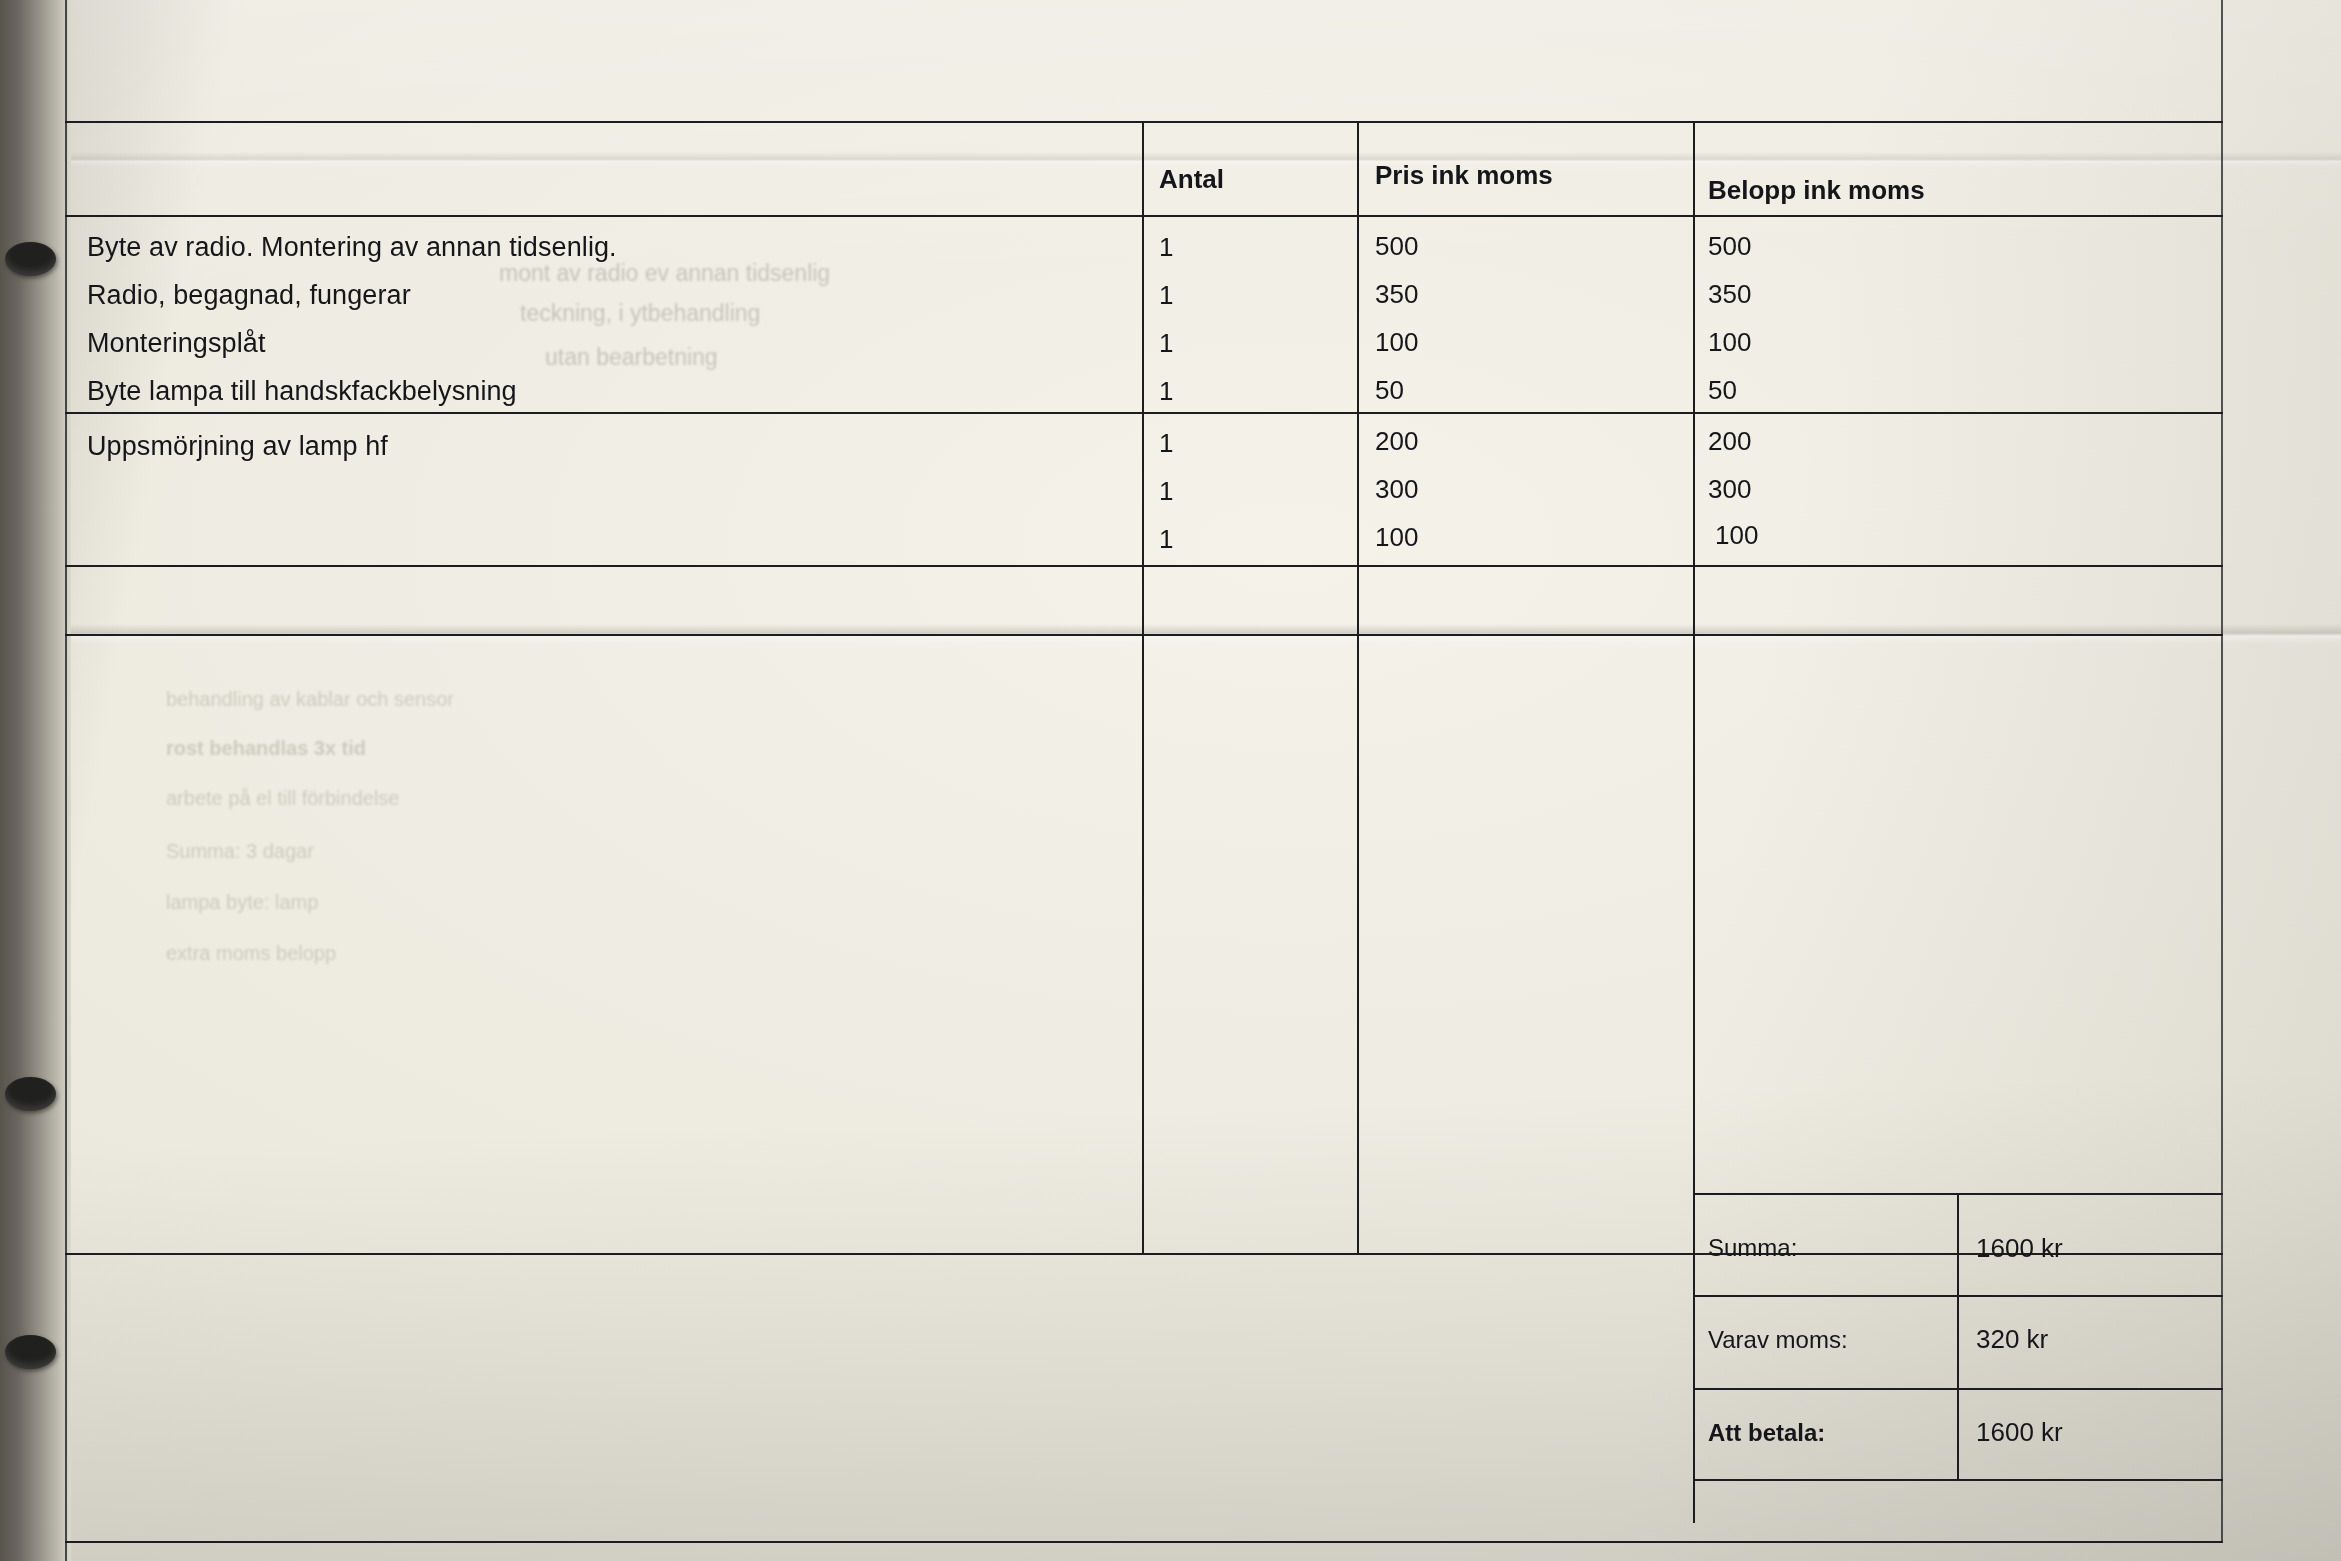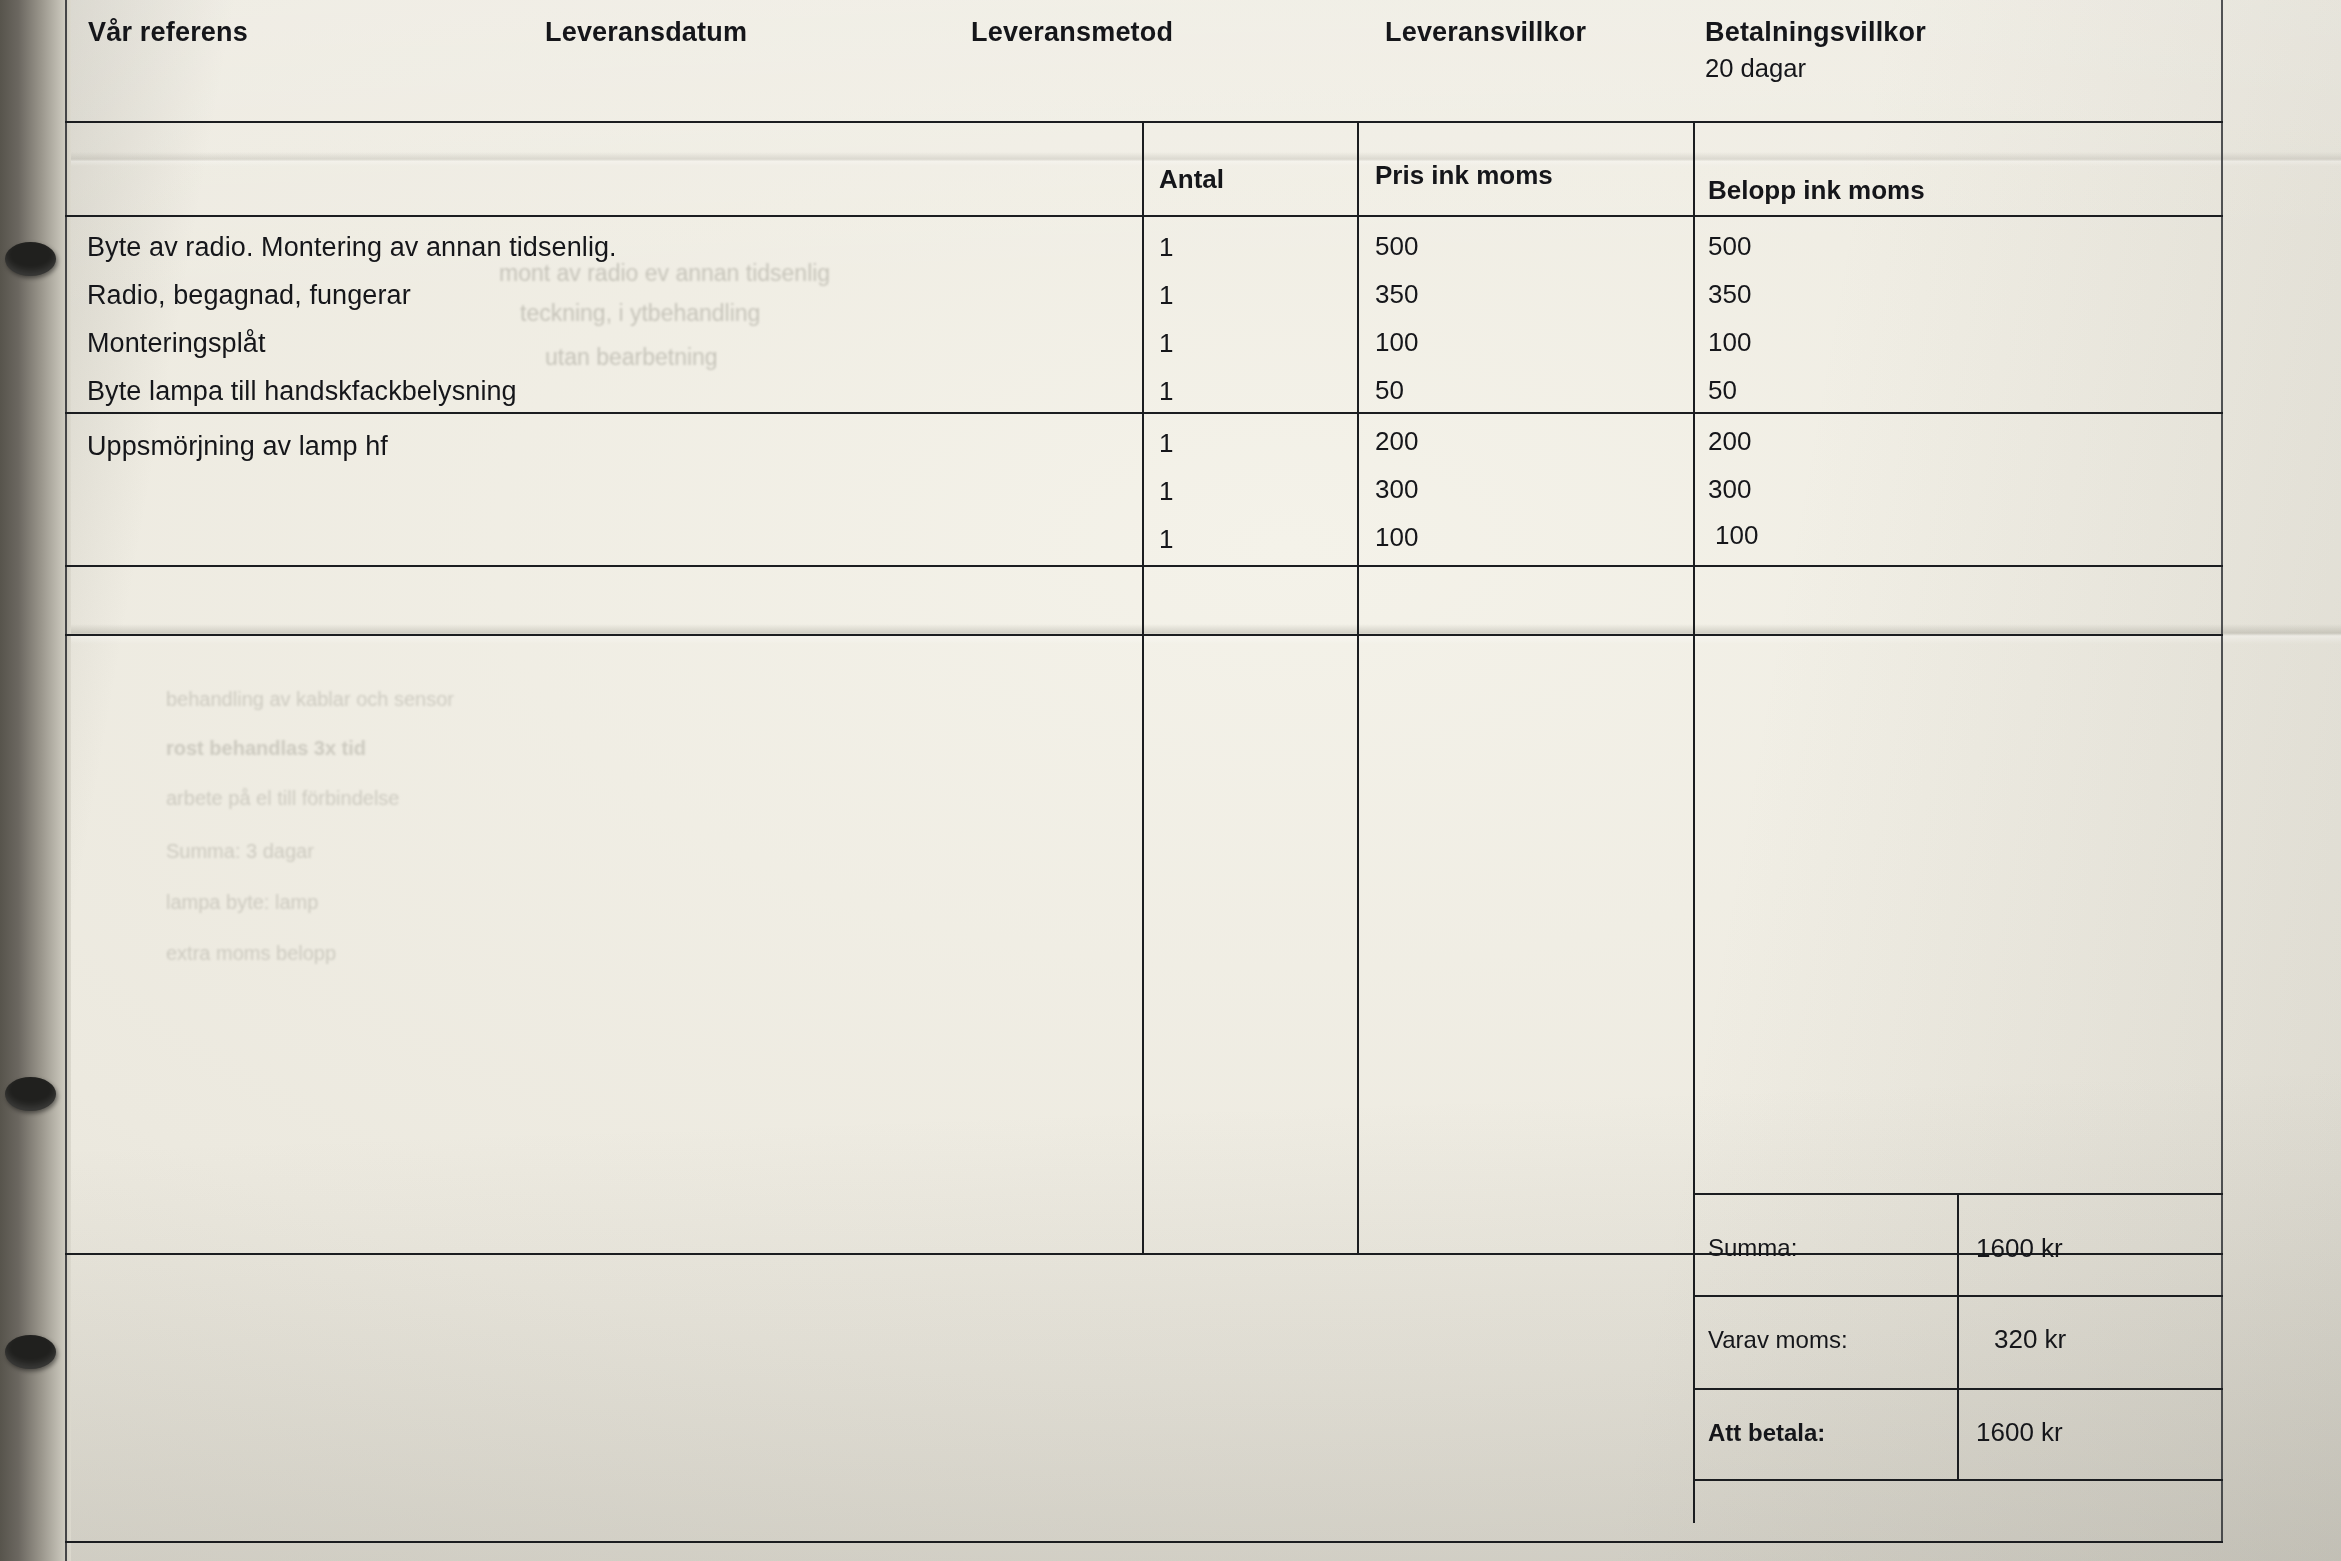--- a/index.html
+++ b/index.html
@@ -176,28 +176,20 @@
   <div class="binder-strip"></div>
   <div class="hole h1"></div>
   <div class="hole h2"></div>
   <div class="hole h3"></div>
 
   <div class="form">
 
     <div class="sheet-edge-left"></div>
     <div class="sheet-edge-right"></div>
 
-    <div class="hdr-row">
-      <div class="hdr-cell" style="left:23px;  top:17px;">Vår referens</div>
-      <div class="hdr-cell" style="left:480px; top:17px;">Leveransdatum</div>
-      <div class="hdr-cell" style="left:906px;top:17px;">Leveransmetod</div>
-      <div class="hdr-cell" style="left:1320px;top:17px;">Leveransvillkor</div>
-      <div class="hdr-cell" style="left:1640px;top:17px;">Betalningsvillkor</div>
-      <div class="hdr-sub" style="left:1640px;top:54px;">20 dagar</div>
-    </div>
 
     <div class="rule hrule" style="left:0px;    top:121px;  width:2158px;"></div>
     <div class="rule hrule" style="left:0px;    top:215px;  width:2158px;"></div>
     <div class="rule hrule" style="left:0px;    top:412px;  width:2158px;"></div>
     <div class="rule hrule" style="left:0px;    top:565px;  width:2158px;"></div>
     <div class="rule hrule" style="left:0px;    top:634px;  width:2158px;"></div>
     <div class="rule hrule" style="left:0px;    top:1253px; width:2158px;"></div>
 
     <div class="rule vrule" style="left:1077px; top:121px; height:1132px;"></div>
     <div class="rule vrule" style="left:1292px; top:121px; height:1132px;"></div>
@@ -253,21 +245,21 @@
     <div class="rule hrule" style="left:1628px; top:1193px; width:530px;"></div>
     <div class="rule hrule" style="left:1628px; top:1295px; width:530px;"></div>
     <div class="rule hrule" style="left:1628px; top:1388px; width:530px;"></div>
     <div class="rule hrule" style="left:1628px; top:1479px; width:530px;"></div>
     <div class="rule vrule" style="left:1892px; top:1193px; height:287px;"></div>
 
     <div class="tot-label" style="left:1643px; top:1234px;">Summa:</div>
     <div class="tot-val" style="left:1911px; top:1233px;">1600 kr</div>
 
     <div class="tot-label" style="left:1643px; top:1326px;">Varav moms:</div>
-    <div class="tot-val" style="left:1911px; top:1324px;margin-left:18px;">320 kr</div>
+    <div class="tot-val" style="left:1911px; top:1324px;">320 kr</div>
 
     <div class="tot-label bold" style="left:1643px; top:1419px;">Att betala:</div>
     <div class="tot-val" style="left:1911px; top:1417px;">1600 kr</div>
 
     <div class="rule hrule" style="left:0px; top:1541px; width:2158px;"></div>
   </div>
 </div>
 
 
 </body></html>

